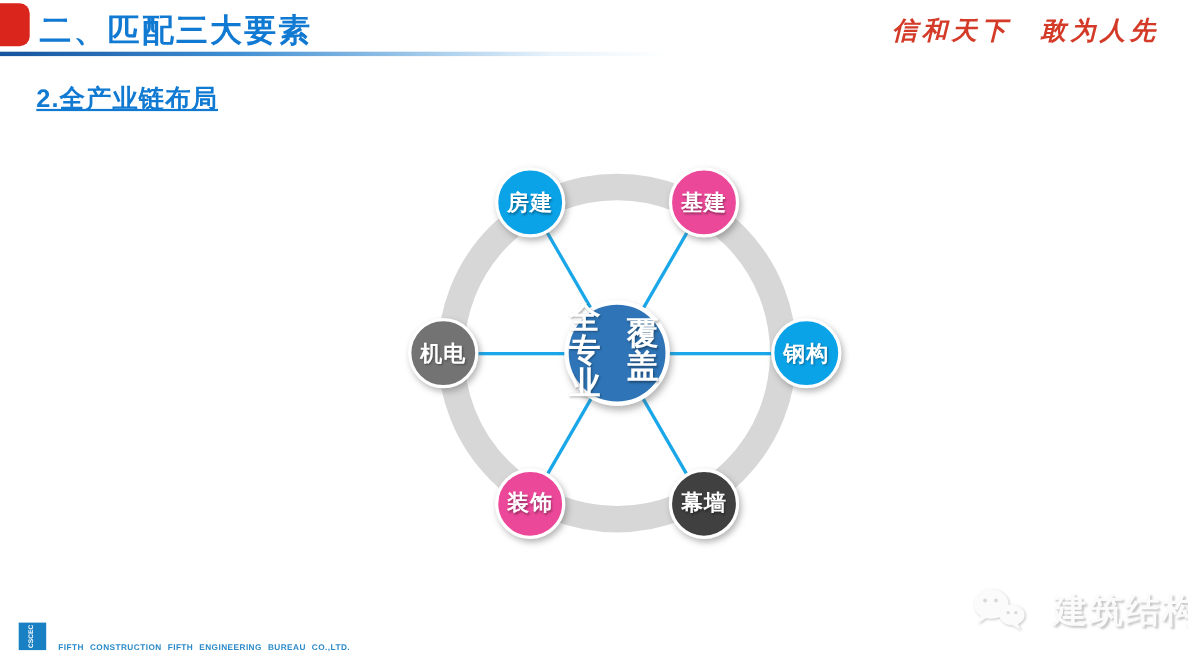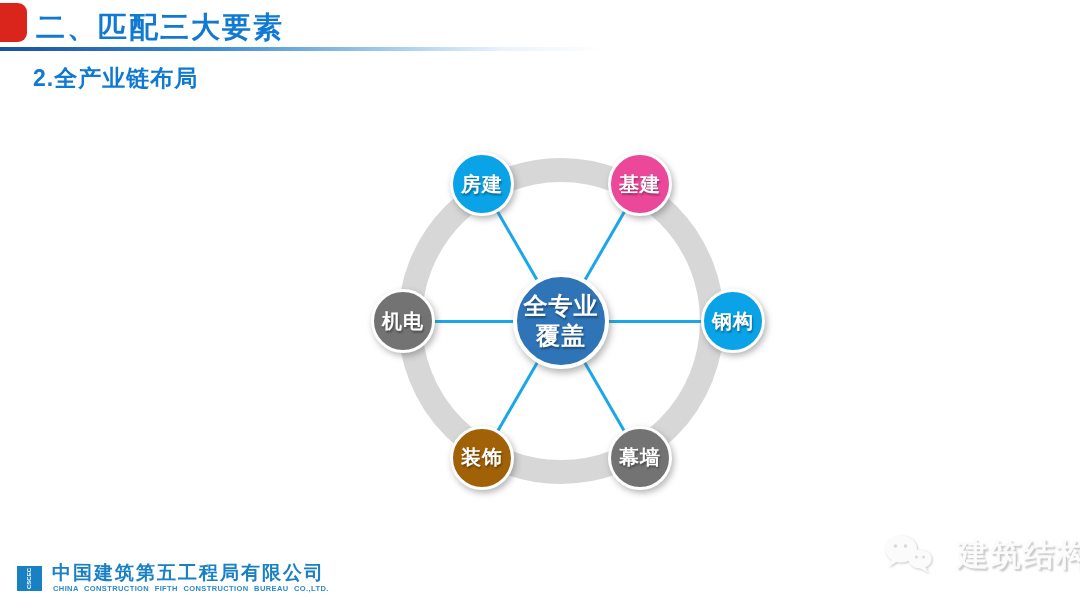--- a/index.html
+++ b/index.html
@@ -10,40 +10,40 @@
   .red-tab{position:absolute;left:-8px;top:3px;width:35px;height:39px;
            background:#d9251c;border-radius:9px;}
   .section-title{position:absolute;left:36px;top:8px;font-size:29px;font-weight:bold;
                  color:#1079d2;letter-spacing:2px;white-space:nowrap;}
   .motto{position:absolute;right:26px;top:12px;font-size:23px;font-weight:bold;font-style:italic;
          color:#d43a28;font-family:"DejaVu Serif","Liberation Serif",serif;
          letter-spacing:4px;white-space:nowrap;}
   .header-rule{position:absolute;left:0;top:47px;width:760px;height:4px;
                background:linear-gradient(90deg,#15539e 0%,#3f8ed2 28%,#a8cdeb 52%,
                            #e9f3fb 66%,rgba(255,255,255,0) 80%);}
-  .subtitle{position:absolute;left:33px;top:63px;font-size:23px;font-weight:bold;
-            color:#1079d2;letter-spacing:1px;white-space:nowrap;}
+  .subtitle{position:absolute;left:33px;top:74px;font-size:23px;font-weight:bold;
+            color:#1079d2;letter-spacing:1px;white-space:nowrap;text-decoration:underline;}
 
   
   .diagram{position:absolute;left:561px;top:321px;width:0;height:0;}
   .ring{position:absolute;left:-163px;top:-163px;width:278px;height:278px;
         border:24px solid #d7d7d7;border-radius:50%;z-index:1;}
   .spoke{position:absolute;left:0;top:-1.5px;width:158px;height:3px;
          transform-origin:0 50%;z-index:2;}
   .node{position:absolute;width:58px;height:58px;border-radius:50%;
         border:3px solid #ffffff;box-shadow:2px 3px 6px rgba(90,90,90,.45);
         display:flex;align-items:center;justify-content:center;z-index:3;
         color:#fff;font-size:20px;font-weight:bold;letter-spacing:1px;
         text-shadow:1px 1.5px 2px rgba(0,0,0,.35);}
   .hub{position:absolute;left:-48px;top:-48px;width:88px;height:88px;border-radius:50%;
        background:#2e74b6;border:4px solid #ffffff;
        box-shadow:2px 4px 7px rgba(90,90,90,.45);z-index:4;
-       display:flex;flex-direction:column;align-items:center;justify-content:center;
-       color:#fff;font-size:24px;font-weight:bold;line-height:30px;letter-spacing:1px;
-       text-shadow:1px 1.5px 2px rgba(0,0,0,.35);}
+       display:flex;flex-direction:row;align-items:center;justify-content:center;
+       color:#fff;font-size:29px;font-weight:bold;line-height:30px;letter-spacing:1px;
+       text-shadow:1px 1.5px 2px rgba(0,0,0,.35);font-family:Liberation Mono, monospace;}
 
   
   .logo-mark{position:absolute;left:17px;top:566px;width:25px;height:25px;background:#1a80c4;
              display:flex;align-items:center;justify-content:center;overflow:hidden;}
   .logo-mark span{color:#fff;font-size:6px;font-weight:bold;writing-mode:vertical-rl;
                   transform:rotate(180deg);letter-spacing:0;line-height:25px;}
   .company-cn{position:absolute;left:52px;top:560px;font-size:19px;font-weight:bold;
               color:#1a80c4;letter-spacing:2px;white-space:nowrap;}
   .company-en{position:absolute;left:53px;top:584px;font-size:7.5px;font-weight:bold;
               color:#2a8ac9;letter-spacing:0.4px;word-spacing:3px;white-space:nowrap;}
@@ -53,48 +53,48 @@
   .wm-text{font-size:31px;font-weight:bold;color:#fbfbfb;letter-spacing:2px;
            text-shadow:2px 2px 2px #c6c6c6, -1px -1px 1px #ffffff;white-space:nowrap;}
 </style>
 </head>
 <body>
 
 <div id="slide">
 
   <div class="red-tab"></div>
   <div class="section-title">二、匹配三大要素</div>
+  <div class="motto">信和天下　敢为人先</div>
   <div class="header-rule"></div>
   <div class="subtitle">2.全产业链布局</div>
 
   <div class="diagram" id="diagram">
     <div class="ring"></div>
     <div class="spoke" style="background: rgb(26, 167, 233); transform: rotate(-120deg);"></div>
       <div class="node" style="background: rgb(10, 163, 232); left: -111px; top: -168.832px; text-align: right;">房建</div>
       <div class="spoke" style="background: rgb(26, 167, 233); transform: rotate(-60deg);"></div>
       <div class="node" style="background: #ec4899; left: 47px; top: -168.832px;">基建</div>
       <div class="spoke" style="background: rgb(26, 167, 233); transform: rotate(0deg);"></div>
       <div class="node" style="background: rgb(10, 163, 232); left: 140px; top: -32px;">钢构</div>
       <div class="spoke" style="background: rgb(26, 167, 233); transform: rotate(-300deg);"></div>
-      <div class="node" style="background: #737373; left: 47px; top: 104.832px; text-align: center;">幕墙</div>
+      <div class="node" style="background: #404040; left: 47px; top: 104.832px; text-align: center;">幕墙</div>
       <div class="spoke" style="background: rgb(26, 167, 233); transform: rotate(-240deg);"></div>
-      <div class="node" style="background: #a16207; left: -111px; top: 104.832px;">装饰</div>
+      <div class="node" style="background: #ec4899; left: -111px; top: 104.832px;">装饰</div>
       <div class="spoke" style="background: rgb(26, 167, 233); transform: rotate(-180deg);"></div>
       <div class="node" style="background: #737373; left: -190px; top: -32px;">机电</div>
       <div class="hub">
       <span>全专业</span>
       <span>覆盖</span>
     </div>
   </div>
 
   <div class="logo-mark">
     <span>CSCEC</span>
   </div>
-  <div class="company-cn">中国建筑第五工程局有限公司</div>
-  <div class="company-en">CHINA CONSTRUCTION FIFTH CONSTRUCTION BUREAU CO.,LTD.</div>
+  <div class="company-en">FIFTH CONSTRUCTION FIFTH ENGINEERING BUREAU CO.,LTD.</div>
 
   <div class="watermark">
     <svg width="52" height="46" viewBox="0 0 52 46" style="filter:drop-shadow(1.5px 1.5px 1px #c9c9c9);">
       <ellipse cx="19" cy="17" rx="16" ry="13.5" fill="#fbfbfb"></ellipse>
       <path d="M10 27 L7 35 L16 29 Z" fill="#fbfbfb"></path>
       <circle cx="13.5" cy="14" r="1.8" fill="#d9d9d9"></circle>
       <circle cx="23.5" cy="14" r="1.8" fill="#d9d9d9"></circle>
       <ellipse cx="38" cy="27" rx="11.5" ry="9.5" fill="#fbfbfb"></ellipse>
       <path d="M43 34 L46 41 L38 36 Z" fill="#fbfbfb"></path>
       <circle cx="34.5" cy="25" r="1.5" fill="#d9d9d9"></circle>

